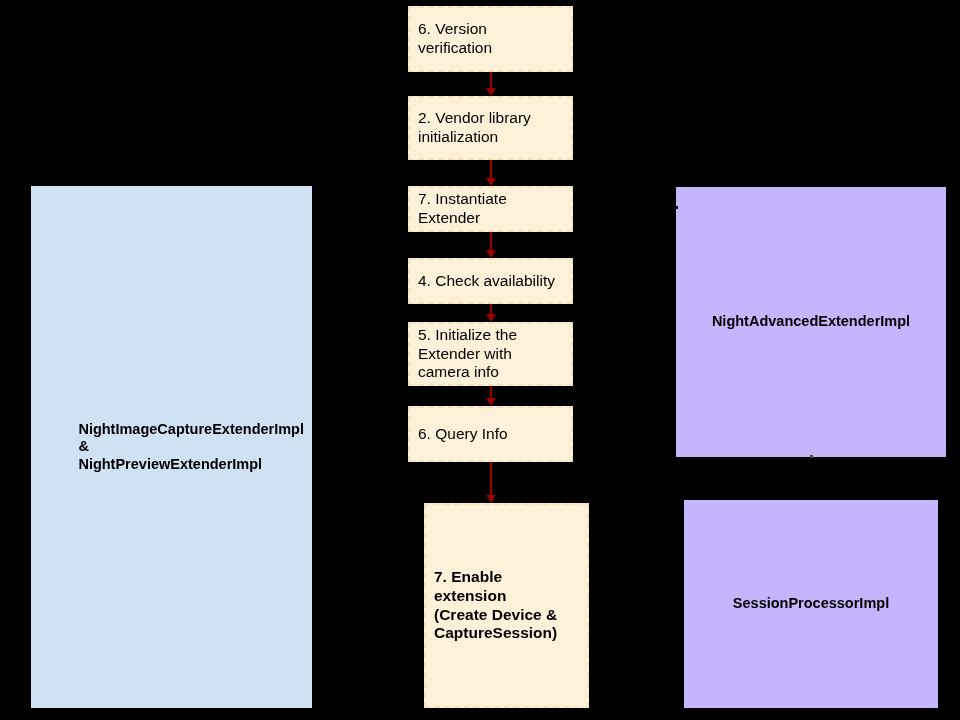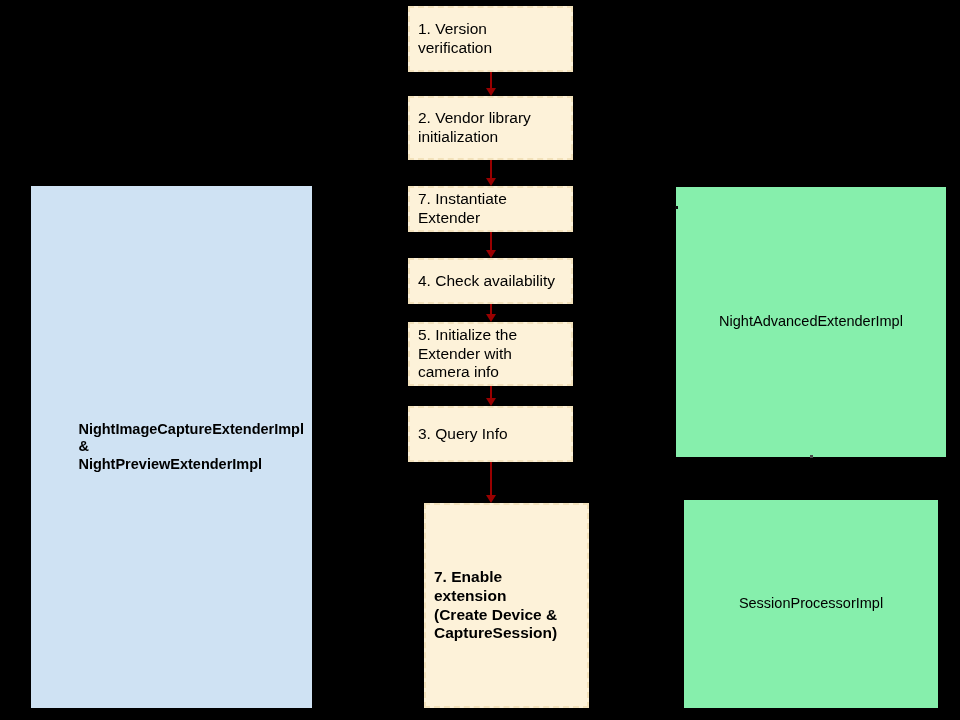--- a/index.html
+++ b/index.html
@@ -46,25 +46,25 @@
     justify-content: flex-end;
     padding: 0 8px;
     font-size: 14.5px;
     font-weight: bold;
     white-space: pre-line;
     text-align: left;
   }
 
   
   .group-green {
-    background: #86efac;
+    background: #c4b5fd;
     align-items: center;
     justify-content: center;
     font-size: 14.5px;
-    font-weight: normal;
+    font-weight: bold;
     text-align: center;
   }
 
   
   .connector {
     position: absolute;
     pointer-events: none;
   }
   .connector .shaft {
     position: absolute;
@@ -101,31 +101,31 @@
 
 <div class="node group-blue" style="left: 31px; top: 186px; width: 281px; height: 522px;"><span>NightImageCaptureExtenderImpl
 &amp;
 NightPreviewExtenderImpl</span></div>
     <div class="node group-green" style="left: 676px; top: 187px; width: 270px; height: 270px;">
       <span>NightAdvancedExtenderImpl</span>
     </div>
     <div class="node group-green" style="left: 684px; top: 500px; width: 254px; height: 208px;">
       <span>SessionProcessorImpl</span>
     </div>
-    <div class="node flow-step" style="left: 408px; top: 6px; width: 165px; height: 66px;"><span>1. Version
+    <div class="node flow-step" style="left: 408px; top: 6px; width: 165px; height: 66px;"><span>6. Version
 verification</span></div>
     <div class="node flow-step" style="left: 408px; top: 96px; width: 165px; height: 64px;"><span>2. Vendor library
 initialization</span></div>
     <div class="node flow-step" style="left: 408px; top: 186px; width: 165px; height: 46px;"><span>7. Instantiate
 Extender</span></div>
     <div class="node flow-step" style="left: 408px; top: 258px; width: 165px; height: 46px; text-align: right;"><span>4. Check availability</span></div>
     <div class="node flow-step" style="left: 408px; top: 322px; width: 165px; height: 64px;"><span>5. Initialize the
 Extender with
 camera info</span></div>
-    <div class="node flow-step" style="left: 408px; top: 406px; width: 165px; height: 56px;"><span>3. Query Info</span></div>
+    <div class="node flow-step" style="left: 408px; top: 406px; width: 165px; height: 56px;"><span>6. Query Info</span></div>
     <div class="node flow-step" style="left: 424px; top: 503px; width: 165px; height: 205px; font-weight: bold;"><span>7. Enable
 extension
 (Create Device &amp;
 CaptureSession)</span></div>
     <div class="connector" style="left: 490px; top: 72px; width: 2px; height: 24px;">
       <div class="shaft" style="height: 17px; background: rgb(153, 0, 0);"></div>
       <div class="head" style="top: 16px; border-top-color: rgb(153, 0, 0);"></div>
     </div>
     <div class="connector" style="left: 490px; top: 160px; width: 2px; height: 26px;">
       <div class="shaft" style="height: 19px; background: rgb(153, 0, 0);"></div>

